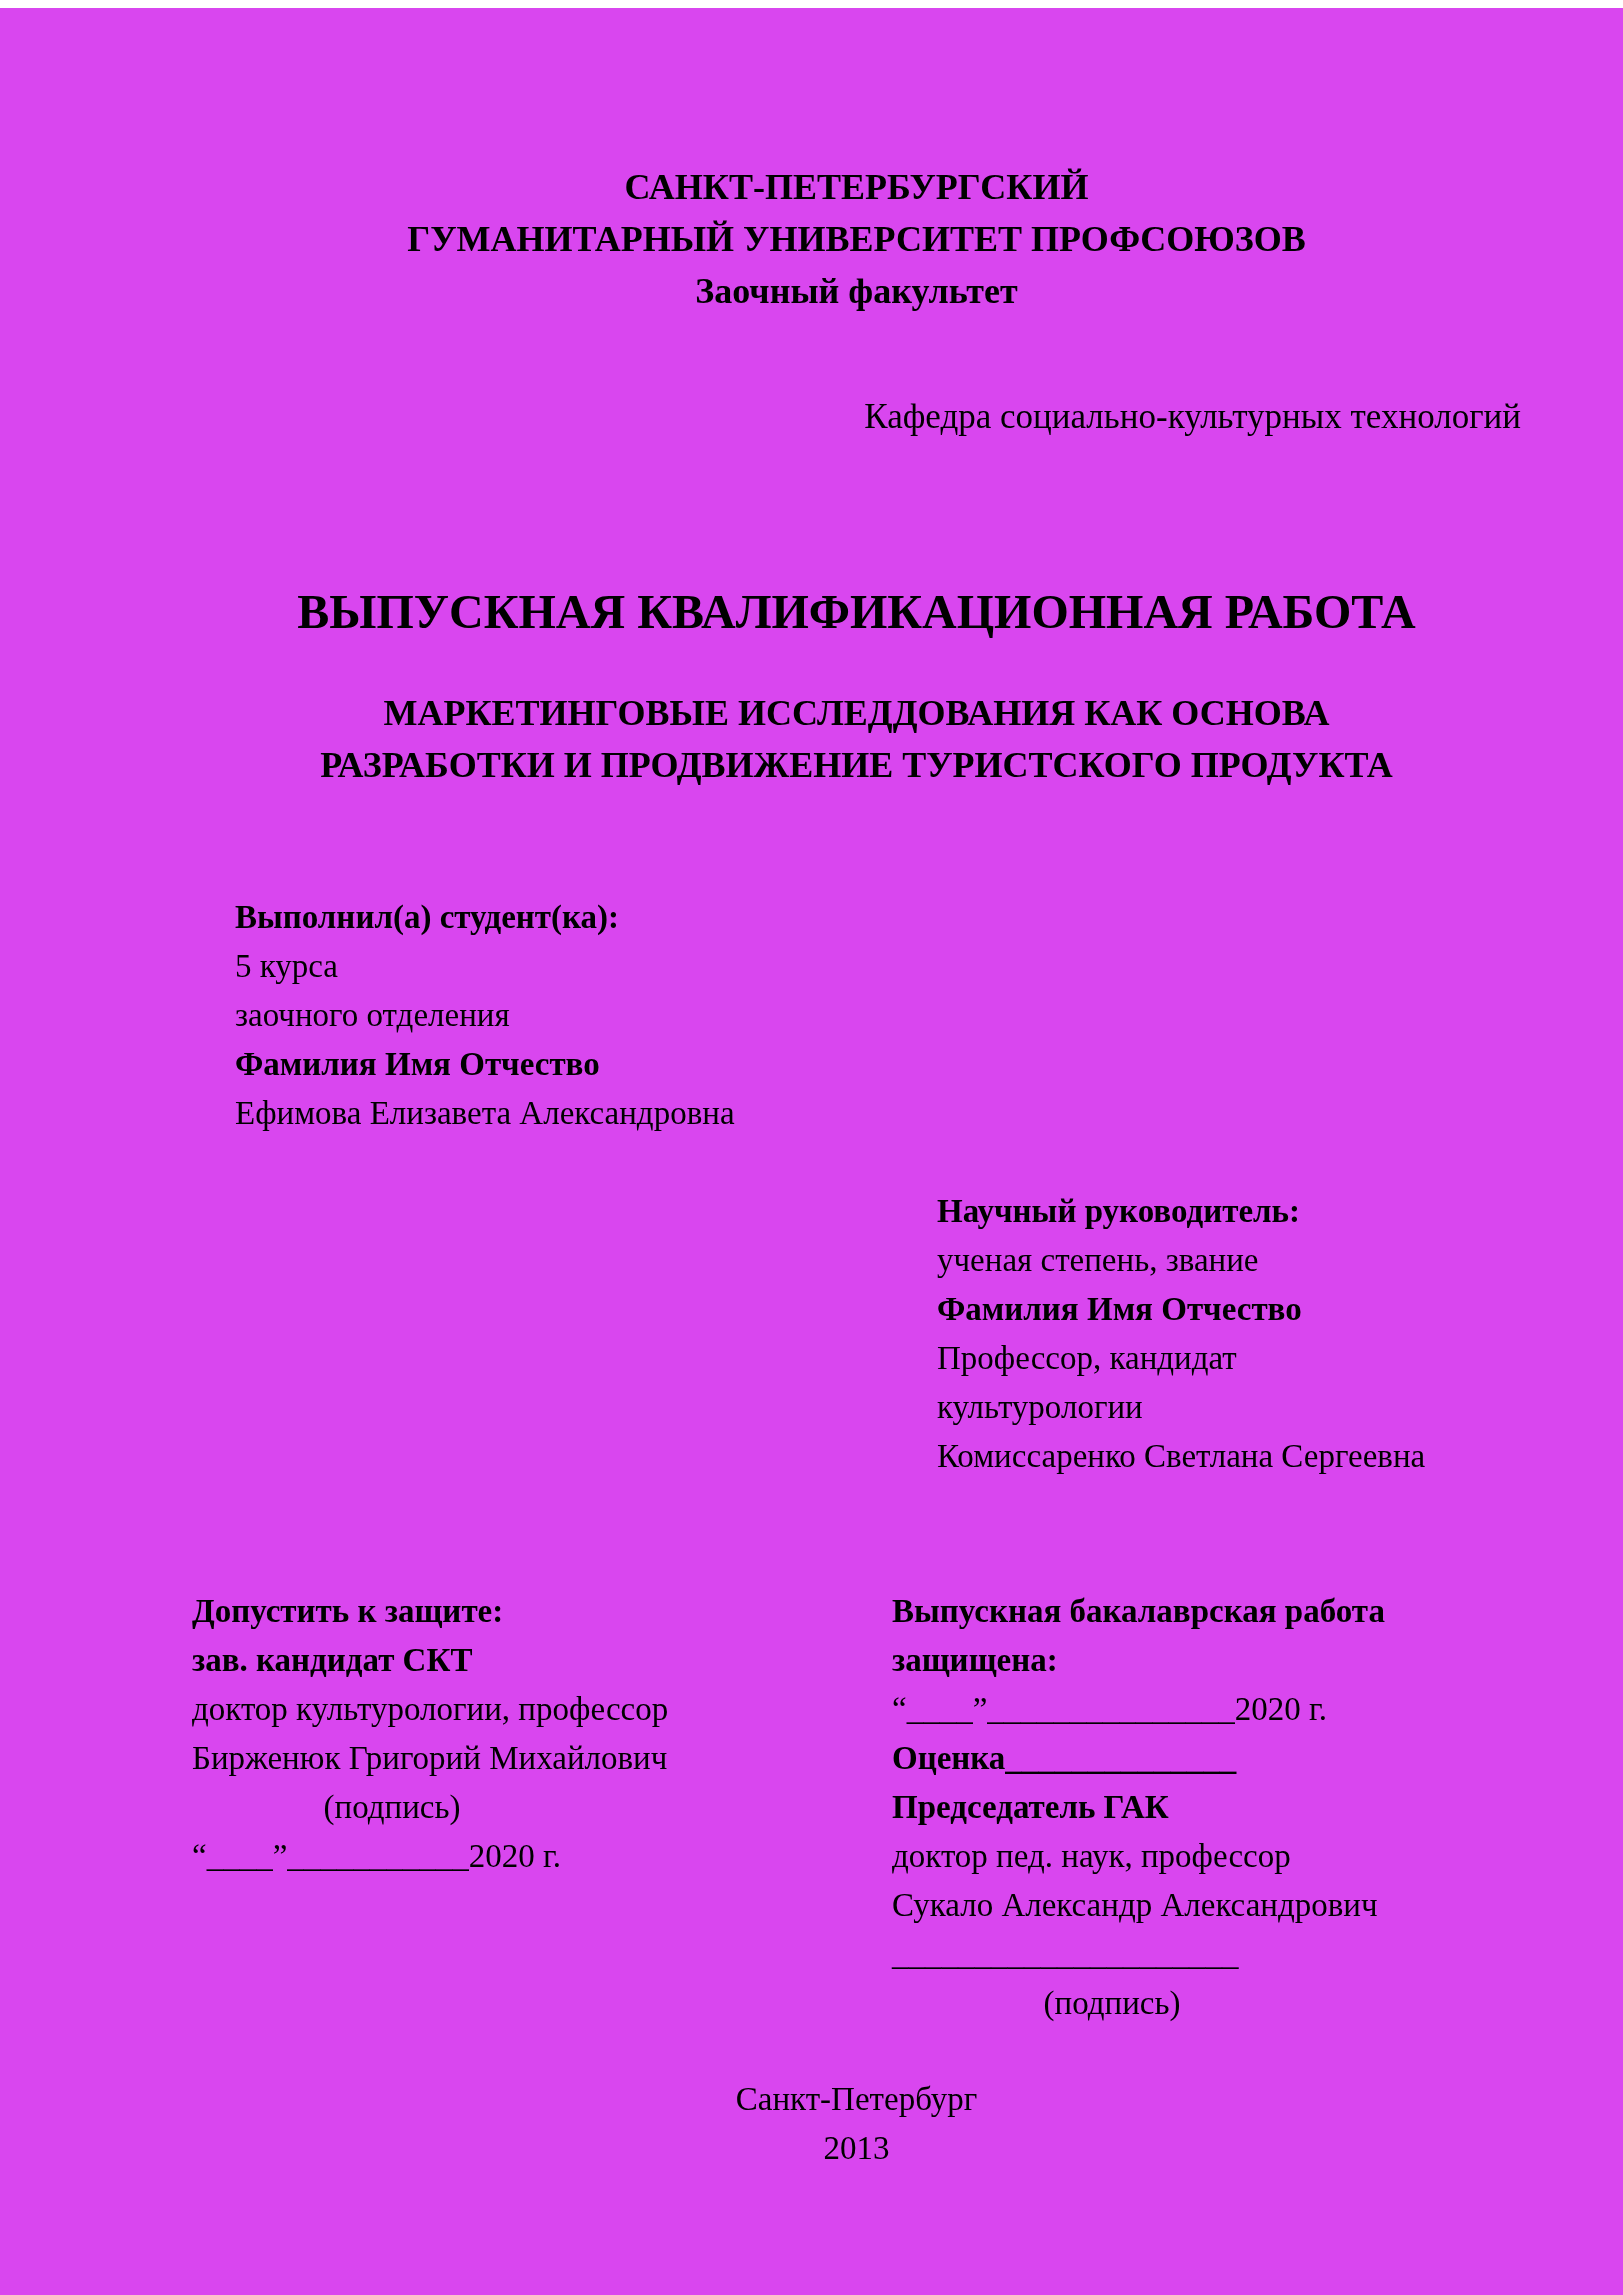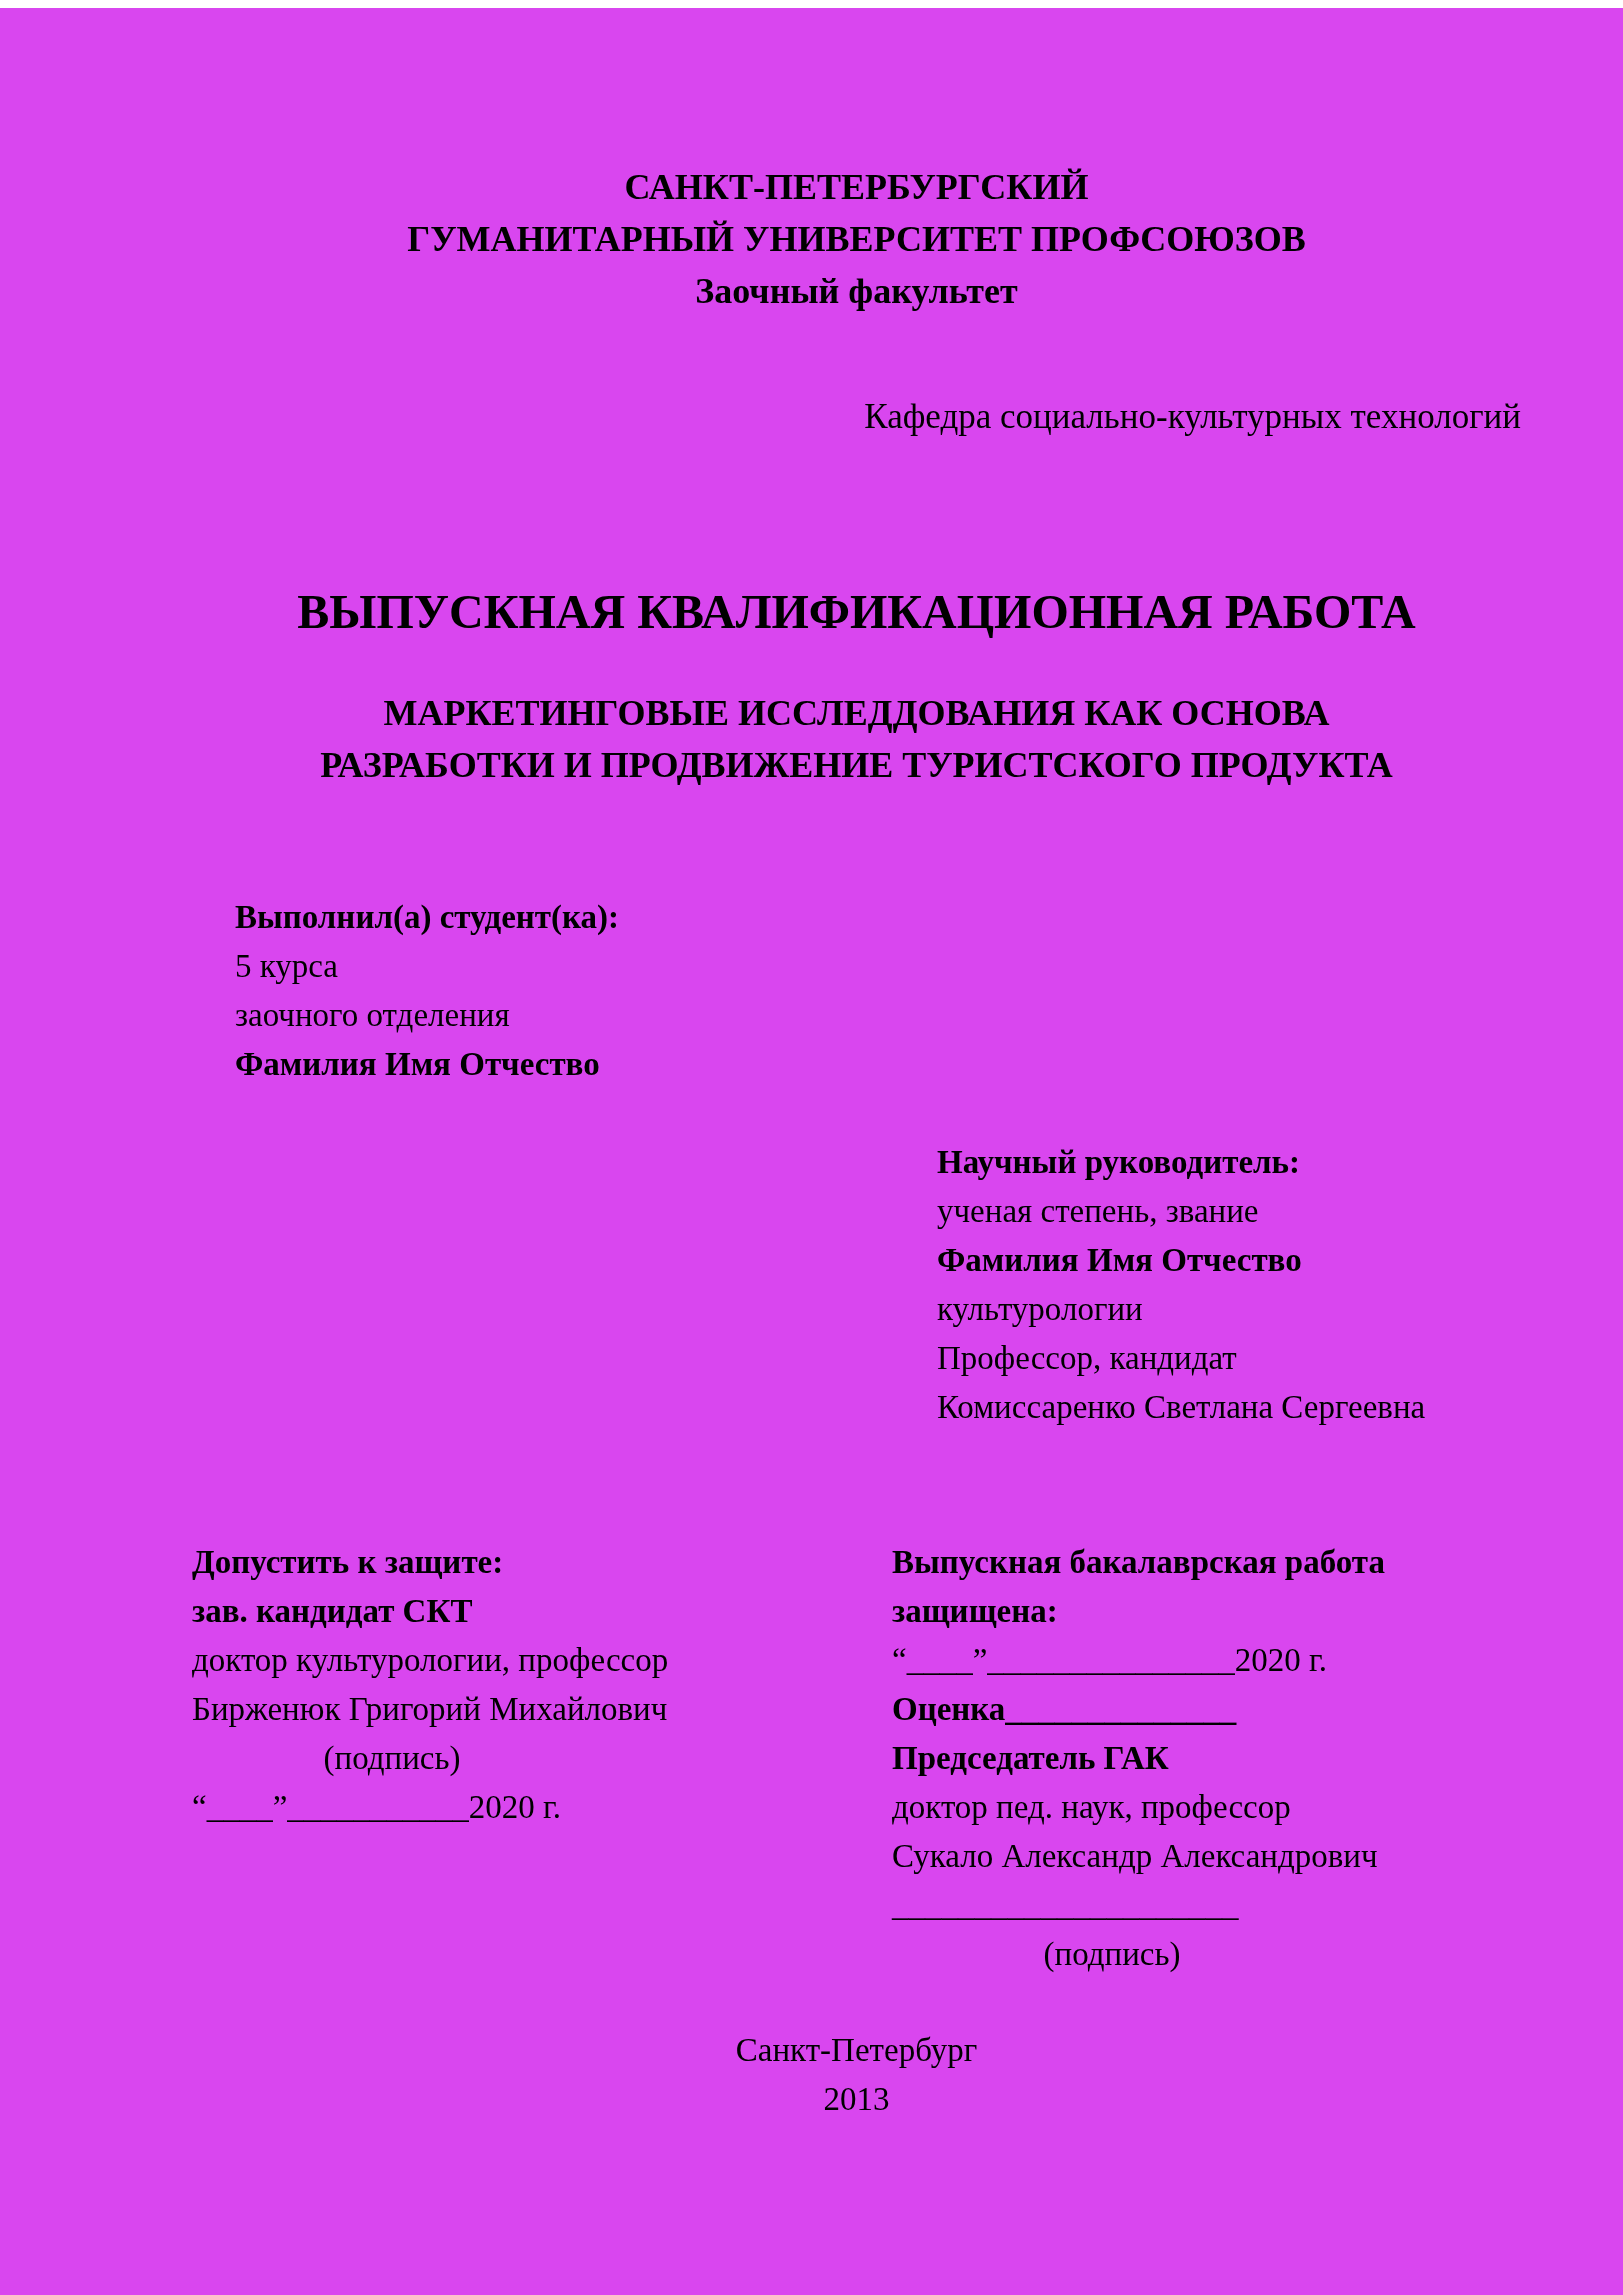--- a/index.html
+++ b/index.html
@@ -98,28 +98,29 @@
   <div class="thesis-title">
     <div class="line">МАРКЕТИНГОВЫЕ ИССЛЕДДОВАНИЯ КАК ОСНОВА</div>
     <div class="line">РАЗРАБОТКИ И ПРОДВИЖЕНИЕ ТУРИСТСКОГО ПРОДУКТА</div>
   </div>
 
   <div class="student-block">
     <div class="line bold">Выполнил(а) студент(ка):</div>
     <div class="line">5 курса</div>
     <div class="line">заочного отделения</div>
     <div class="line bold">Фамилия Имя Отчество</div>
+    <div class="line">Ефимова Елизавета Александровна</div>
   </div>
 
   <div class="advisor-block">
     <div class="line bold">Научный руководитель:</div>
     <div class="line">ученая степень, звание</div>
     <div class="line bold">Фамилия Имя Отчество</div>
+    <div class="line">Профессор, кандидат</div>
     <div class="line">культурологии</div>
-    <div class="line">Профессор, кандидат</div>
     <div class="line">Комиссаренко Светлана Сергеевна</div>
   </div>
 
   <div class="columns">
 
     <div class="col-left">
       <div class="line bold">Допустить к защите:</div>
       <div class="line bold">зав. кандидат СКТ</div>
       <div class="line">доктор культурологии, профессор</div>
       <div class="line">Бирженюк Григорий Михайлович</div>

